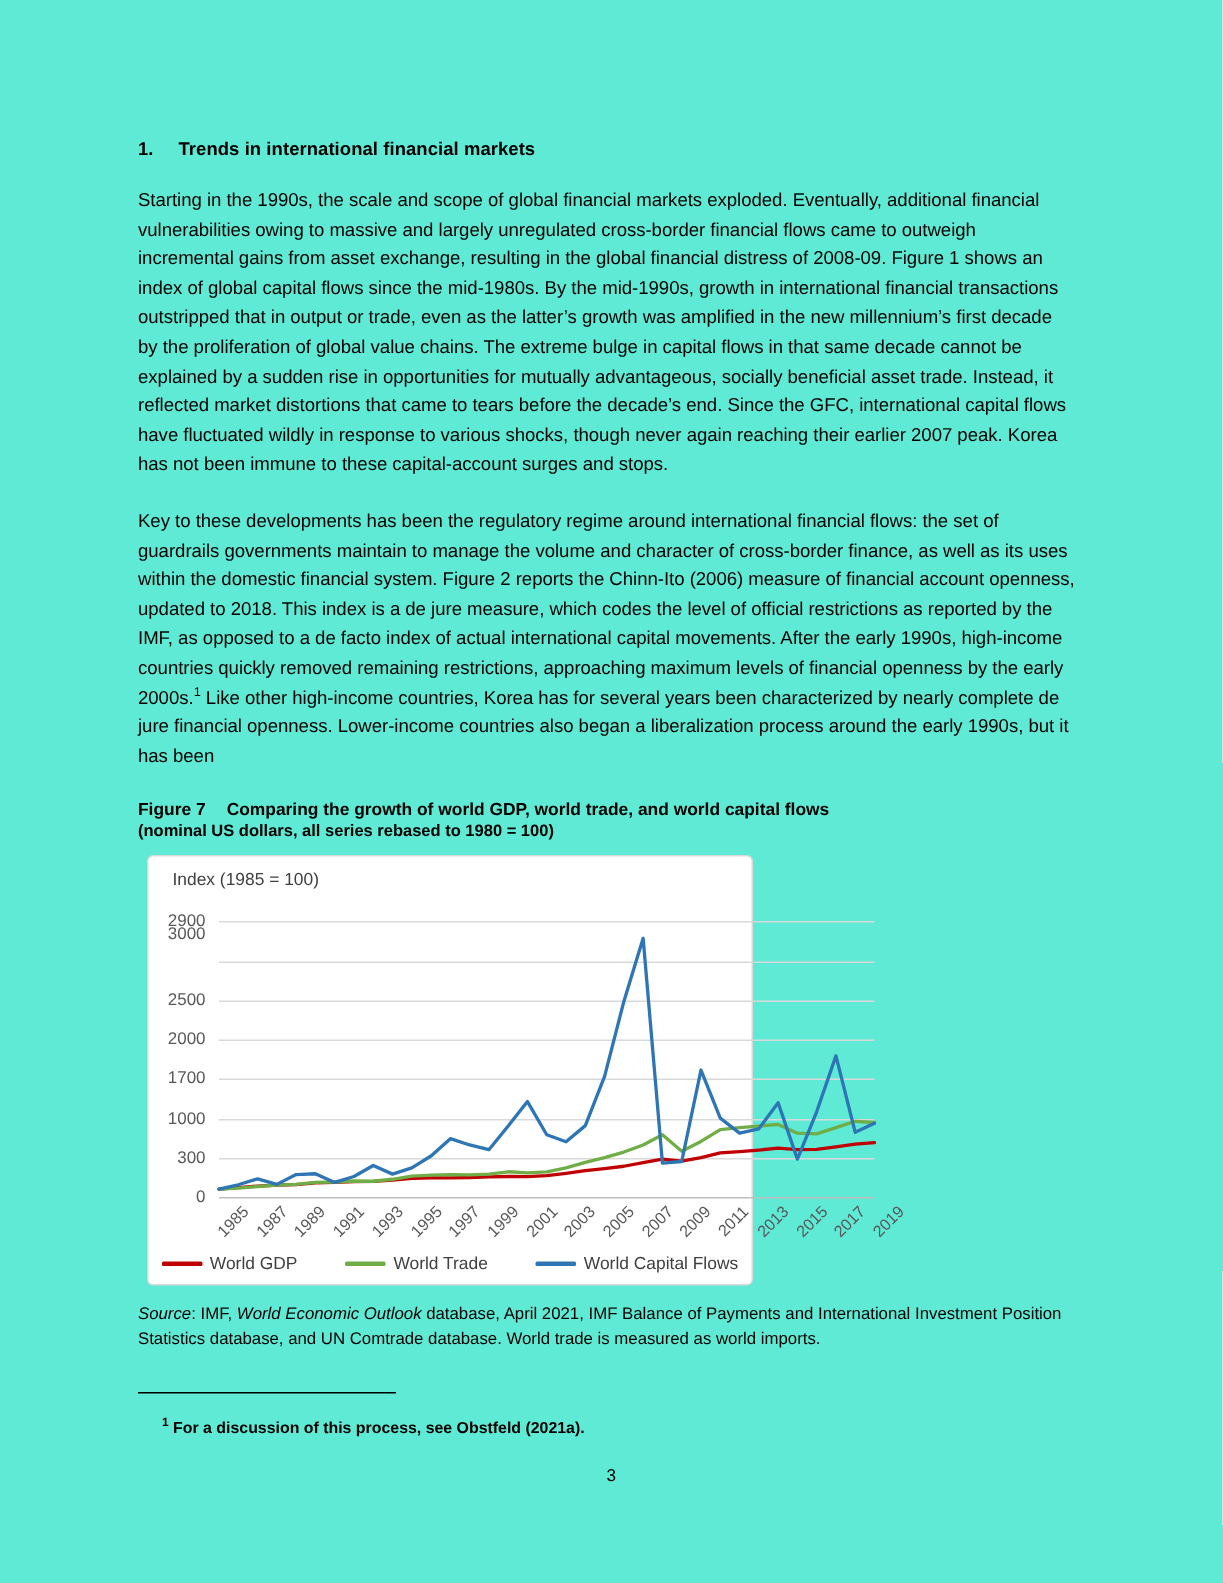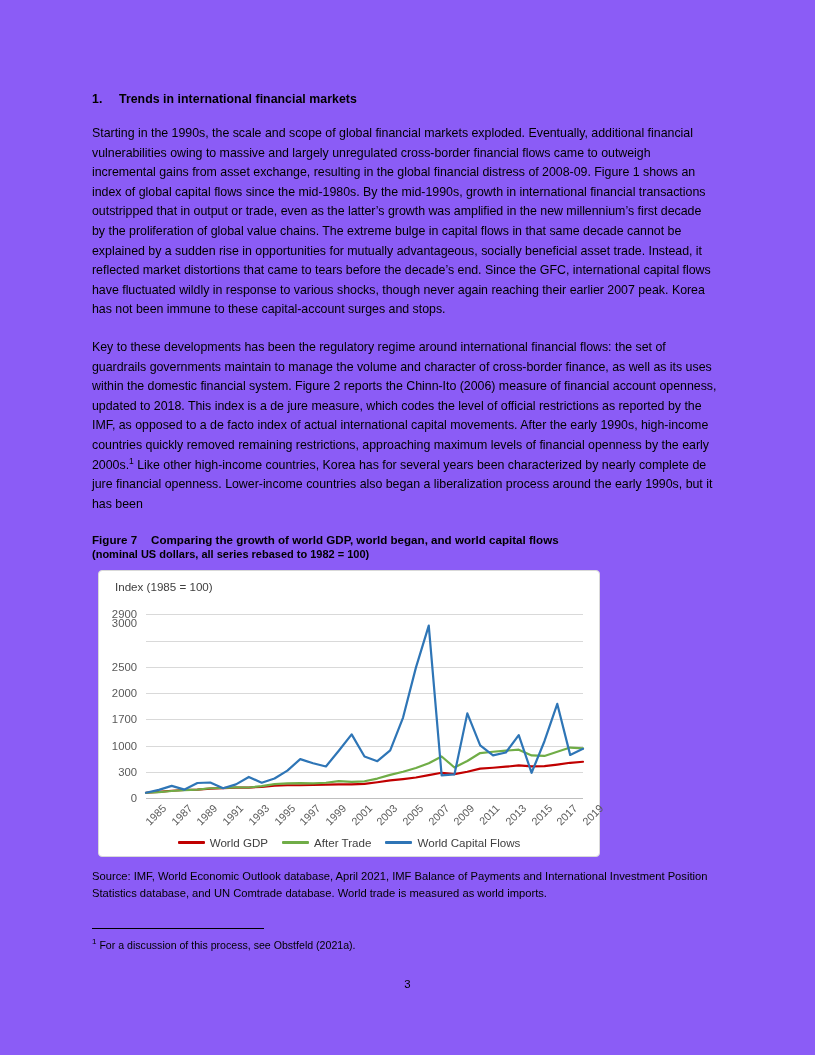--- a/index.html
+++ b/index.html
@@ -8,21 +8,21 @@
     background: #ffffff;
   }
   body {
     font-family: "Liberation Sans", sans-serif;
     color: #000000;
   }
   .page {
     position: relative;
     width: 815px;
     height: 1055px;
-    background: #8b5cf6;
+    background: #5eead4;
     overflow: hidden;
     box-sizing: border-box;
   }
   .content {
     position: absolute;
     left: 92px;
     top: 92px;
     width: 625px;
   }
   h2.section-title {
@@ -59,21 +59,21 @@
   }
   .fig-sub {
     font-size: 11px;
     font-weight: bold;
     margin: 0 0 10px 0;
   }
 
   
   .chart-frame {
     position: relative;
-    width: 502px;
+    width: 404px;
     height: 287px;
     margin-left: 6px;
     border: 1px solid #d9d9d9;
     border-radius: 4px;
     box-sizing: border-box;
     background: #ffffff;
   }
   .chart-title {
     position: absolute;
     left: 16px;
@@ -142,21 +142,21 @@
     text-align: right;
   }
   .legend {
     position: absolute;
     left: 0;
     right: 0;
     bottom: 7px;
     display: flex;
     justify-content: center;
     align-items: center;
-    gap: 14px;
+    gap: 32px;
   }
   .legend-item {
     display: flex;
     align-items: center;
     gap: 5px;
     font-size: 11.6px;
     color: #404040;
     white-space: nowrap;
   }
   .legend-swatch {
@@ -164,38 +164,39 @@
     width: 27px;
     height: 3px;
     border-radius: 1px;
   }
 
   .source-note {
     font-size: 11.2px;
     line-height: 16.5px;
     margin: 11px 0 0 0;
   }
-  .source-note .it { }
+  .source-note .it { font-style: italic; }
 
   .footnote-area {
     position: absolute;
     left: 92px;
     top: 928px;
     width: 625px;
   }
   .footnote-rule {
     width: 172px;
     height: 1px;
     background: #000000;
     margin-bottom: 9px;
   }
   .footnote-text {
     font-size: 10.6px;
     line-height: 15px;
-    margin: 0;
+    margin: 16px;
+    font-weight: bold;
   }
   .footnote-text sup {
     font-size: 8px;
     vertical-align: super;
     line-height: 0;
   }
   .page-number {
     position: absolute;
     left: 0;
     right: 0;
@@ -213,23 +214,23 @@
 
     <h2 class="section-title">
       <span class="num">1.</span><span>Trends in international financial markets</span>
     </h2>
 
     <p class="body-para">Starting in the 1990s, the scale and scope of global financial markets exploded. Eventually, additional financial vulnerabilities owing to massive and largely unregulated cross-border financial flows came to outweigh incremental gains from asset exchange, resulting in the global financial distress of 2008-09. Figure 1 shows an index of global capital flows since the mid-1980s. By the mid-1990s, growth in international financial transactions outstripped that in output or trade, even as the latter’s growth was amplified in the new millennium’s first decade by the proliferation of global value chains. The extreme bulge in capital flows in that same decade cannot be explained by a sudden rise in opportunities for mutually advantageous, socially beneficial asset trade. Instead, it reflected market distortions that came to tears before the decade’s end. Since the GFC, international capital flows have fluctuated wildly in response to various shocks, though never again reaching their earlier 2007 peak. Korea has not been immune to these capital-account surges and stops.</p>
 
     <p class="body-para"><span>Key to these developments has been the regulatory regime around international financial flows: the set of guardrails governments maintain to manage the volume and character of cross-border finance, as well as its uses within the domestic financial system. Figure 2 reports the Chinn-Ito (2006) measure of financial account openness, updated to 2018. This index is a de jure measure, which codes the level of official restrictions as reported by the IMF, as opposed to a de facto index of actual international capital movements. After the early 1990s, high-income countries quickly removed remaining restrictions, approaching maximum levels of financial openness by the early 2000s.</span><sup class="fn-ref">1</sup><span> Like other high-income countries, Korea has for several years been characterized by nearly complete de jure financial openness. Lower-income countries also began a liberalization process around the early 1990s, but it has been</span></p>
 
     <p class="fig-caption">
-      <span class="figlabel">Figure 7</span><span>Comparing the growth of world GDP, world began, and world capital flows</span>
+      <span class="figlabel">Figure 7</span><span>Comparing the growth of world GDP, world trade, and world capital flows</span>
     </p>
-    <p class="fig-sub">(nominal US dollars, all series rebased to 1982 = 100)</p>
+    <p class="fig-sub">(nominal US dollars, all series rebased to 1980 = 100)</p>
 
     <div class="chart-frame">
 
       <div class="chart-title">Index (1985 = 100)</div>
 
       <div class="ylabels">
         <span class="ylabel" style="top:0px">2900</span>
         <span class="ylabel" style="top:9px">3000</span>
         <span class="ylabel" style="top:52.6px">2500</span>
         <span class="ylabel" style="top:78.9px">2000</span>
@@ -277,21 +278,21 @@
           <span class="xlabel" style="left: 427px;">2019</span>
         </div>
 
       <div class="legend" id="chart-legend">
           <div class="legend-item">
             <span class="legend-swatch" style="background: rgb(192, 0, 0);"></span>
             <span>World GDP</span>
           </div>
           <div class="legend-item">
             <span class="legend-swatch" style="background: rgb(112, 173, 71);"></span>
-            <span>After Trade</span>
+            <span>World Trade</span>
           </div>
           <div class="legend-item">
             <span class="legend-swatch" style="background: rgb(46, 117, 182);"></span>
             <span>World Capital Flows</span>
           </div>
         </div>
 
     </div>
 
     <p class="source-note"><span class="it">Source</span><span>: IMF, </span><span class="it">World Economic Outlook</span><span> database, April 2021, IMF Balance of Payments and International Investment Position Statistics database, and UN Comtrade database. World trade is measured as world imports.</span></p>

